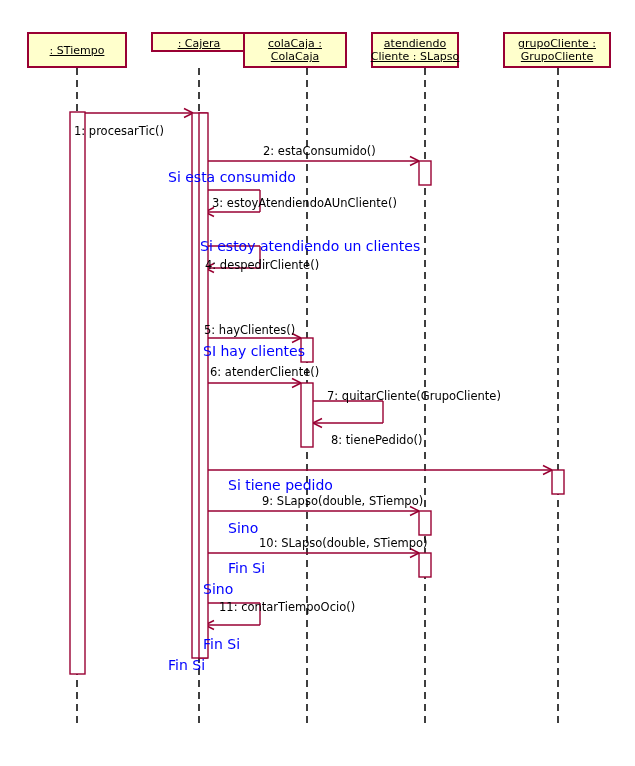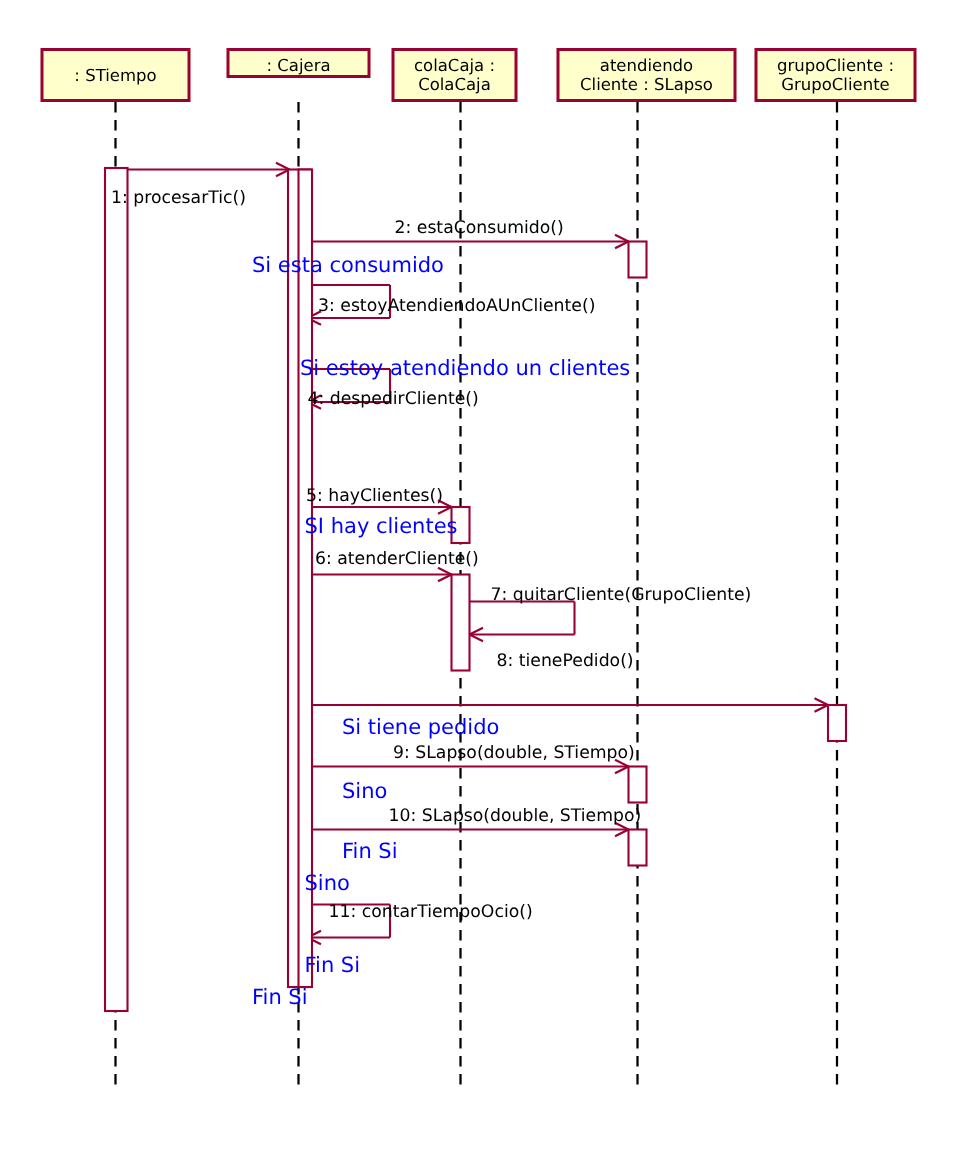--- a/index.html
+++ b/index.html
@@ -33,20 +33,21 @@
     flex-direction: column;
     align-items: center;
     justify-content: center;
     font-family: "DejaVu Sans", sans-serif;
     font-size: 11px;
     color: #000000;
     line-height: 13px;
     white-space: nowrap;
   }
   .lifeline-box .ln {
+    text-decoration: underline;
   }
   .msg-label {
     position: absolute;
     font-family: "DejaVu Sans", sans-serif;
     font-size: 11.5px;
     color: #000000;
     white-space: nowrap;
     line-height: 12px;
   }
   .cond-label {
@@ -171,25 +172,25 @@
       </g>
   </svg>
 
   <div id="headers-layer">
       <div class="lifeline-box" style="left: 27px; top: 32px; width: 100px; height: 36px;">
         <span class="ln">: STiempo</span>
       </div>
       <div class="lifeline-box" style="left: 151px; top: 32px; width: 96px; height: 20px; justify-content: flex-end;">
         <span class="ln">: Cajera</span>
       </div>
-      <div class="lifeline-box" style="left: 261px; top: 32px; width: 84px; height: 36px;">
+      <div class="lifeline-box" style="left: 243px; top: 32px; width: 104px; height: 36px;">
         <span class="ln">colaCaja :</span>
         <span class="ln">ColaCaja</span>
       </div>
-      <div class="lifeline-box" style="left: 371px; top: 32px; width: 120px; height: 36px;">
+      <div class="lifeline-box" style="left: 371px; top: 32px; width: 88px; height: 36px;">
         <span class="ln">atendiendo</span>
         <span class="ln">Cliente : SLapso</span>
       </div>
       <div class="lifeline-box" style="left: 503px; top: 32px; width: 108px; height: 36px;">
         <span class="ln">grupoCliente :</span>
         <span class="ln">GrupoCliente</span>
       </div>
     </div>
   <div id="labels-layer">
       <div class="msg-label" style="left: 74px; top: 96px; margin-top: 29px;">1: procesarTic()</div>

